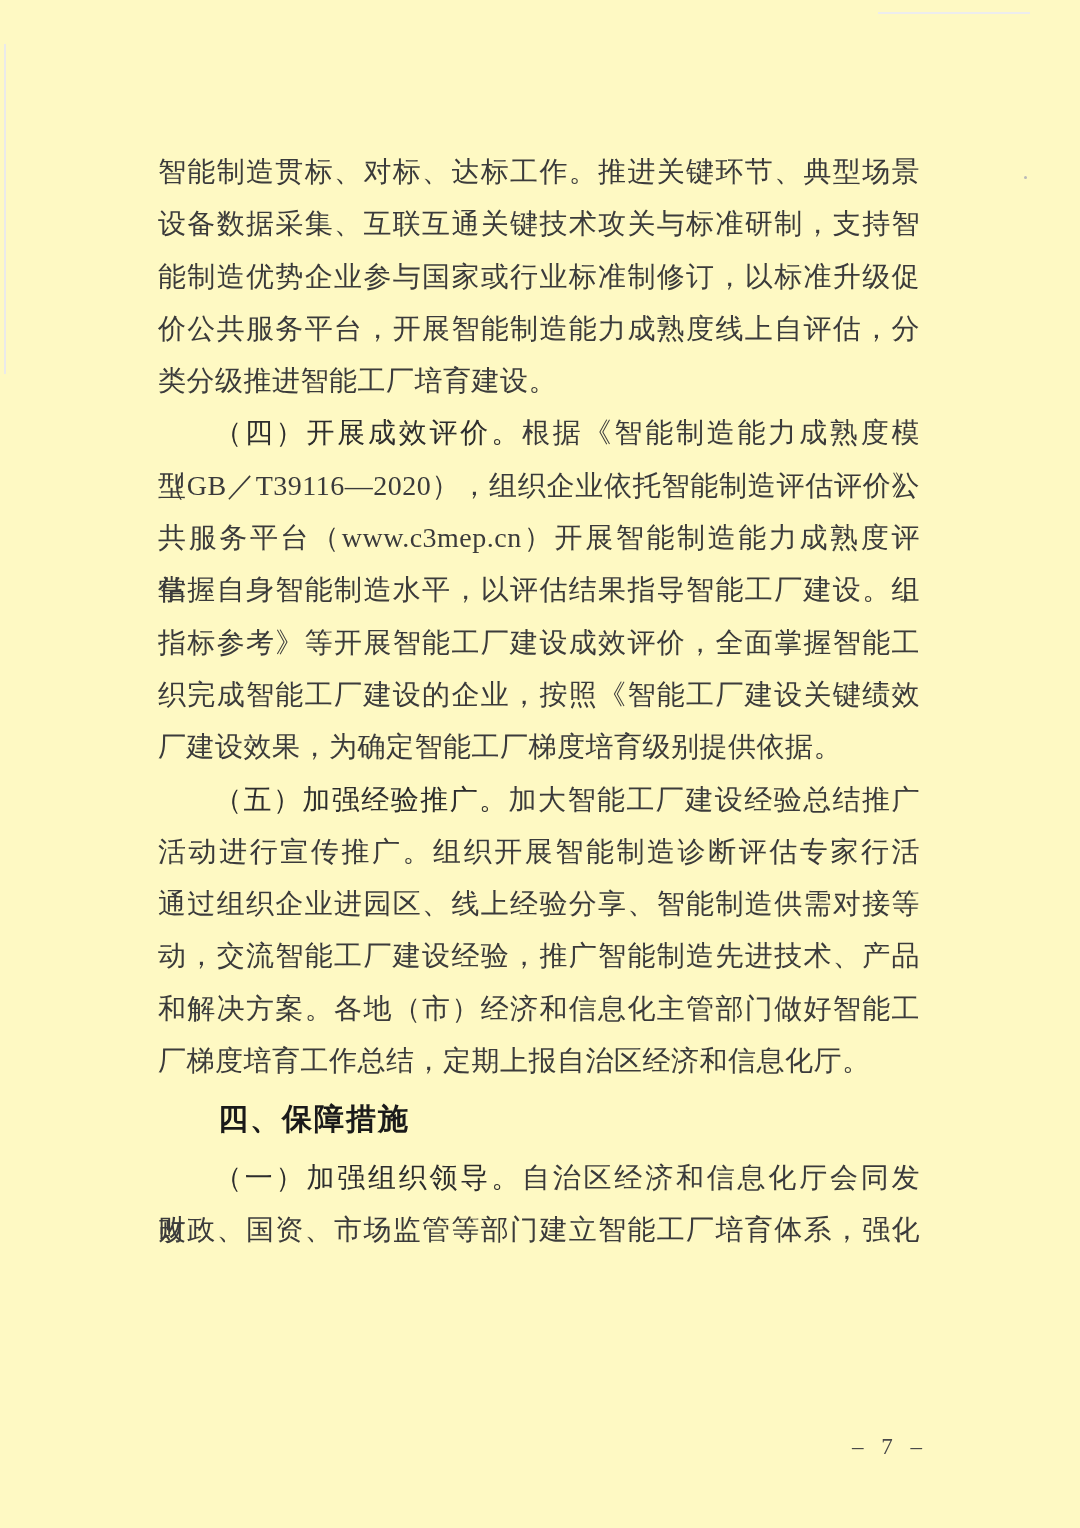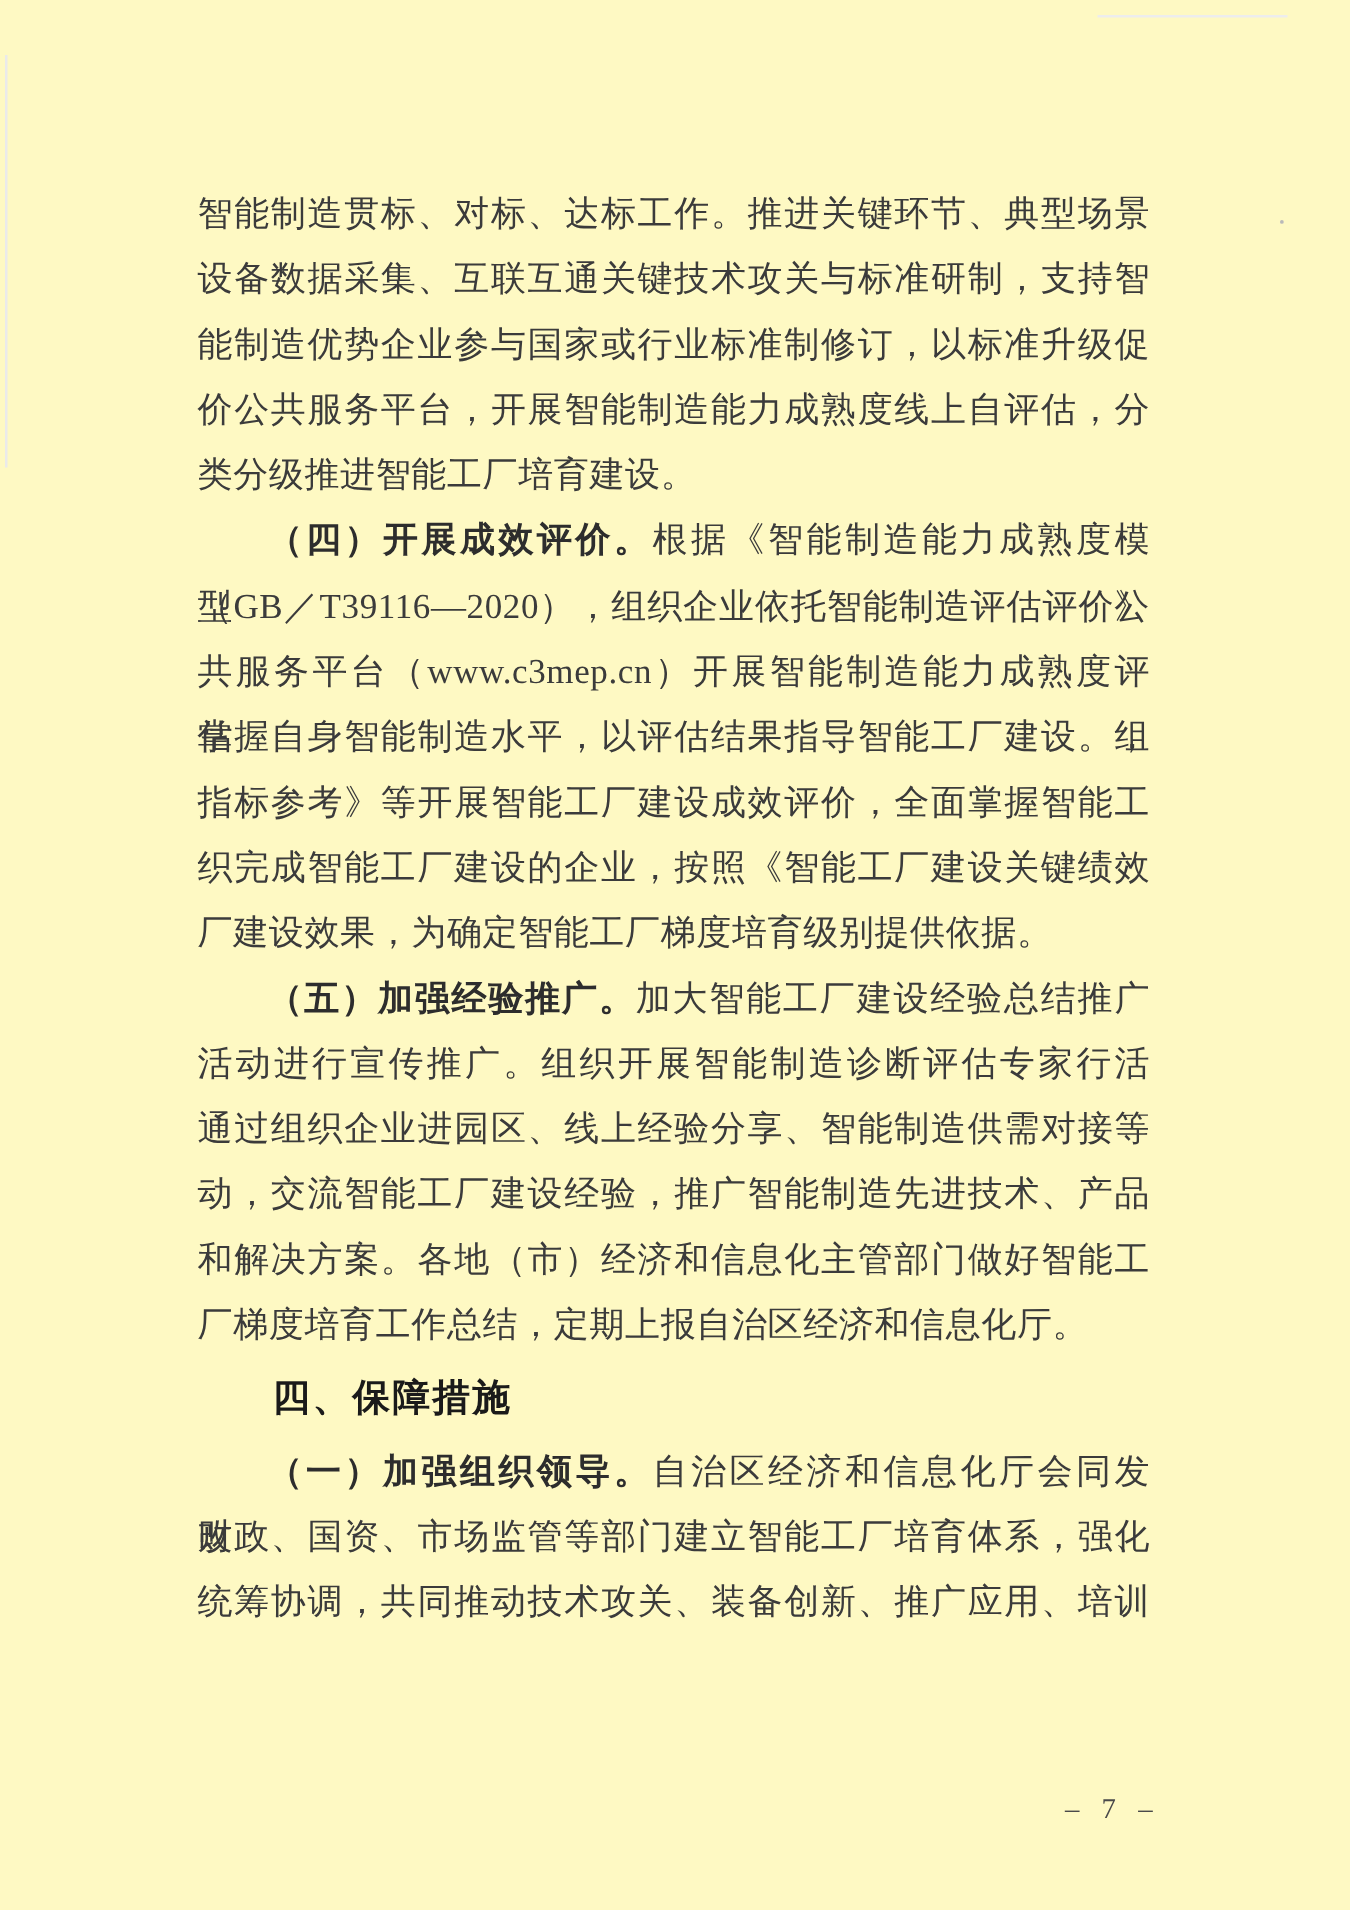--- a/index.html
+++ b/index.html
@@ -41,21 +41,21 @@
   .line {
     font-size: 28px;
     line-height: 52.3px;
     height: 52.3px;
     text-align: justify;
     text-justify: inter-character;
     letter-spacing: 0.5px;
   }
   .line.fill { text-align-last: justify; }
   .line.indent { text-indent: 2em; }
-  .line .bold { font-weight: 700; color: #2d2d2d; }
+  .line .bold { font-weight: 400; color: #2d2d2d; }
   .heading {
     font-family: Liberation Serif, serif;
     font-weight: 700;
     color: #1a1a1a;
     font-size: 30px;
     line-height: 52.3px;
     height: 52.3px;
     text-indent: 2em;
     margin: 6px 0 6px 0;
     letter-spacing: 2px;
@@ -93,17 +93,16 @@
       <div class="line"><span>厂建设效果，为确定智能工厂梯度培育级别提供依据。</span></div>
       <div class="line fill indent"><span class="bold">（五）加强经验推广。</span><span>加大智能工厂建设经验总结推广</span></div>
       <div class="line fill"><span>活动进行宣传推广。组织开展智能制造诊断评估专家行活</span></div>
       <div class="line fill"><span>通过组织企业进园区、线上经验分享、智能制造供需对接等</span></div>
       <div class="line fill"><span>动，交流智能工厂建设经验，推广智能制造先进技术、产品</span></div>
       <div class="line fill"><span>和解决方案。各地（市）经济和信息化主管部门做好智能工</span></div>
       <div class="line"><span>厂梯度培育工作总结，定期上报自治区经济和信息化厅。</span></div>
       <div class="heading">四、保障措施</div>
       <div class="line fill indent"><span class="bold">（一）加强组织领导。</span><span>自治区经济和信息化厅会同发改、</span></div>
       <div class="line fill"><span>财政、国资、市场监管等部门建立智能工厂培育体系，强化</span></div>
-      <div class="line fill"><span>统筹协调，共同推动技术攻关、装备创新、推广应用、培训</span></div>
     </main>
 
   <div class="page-number">– 7 –</div>
 </div>
 
 </body></html>

